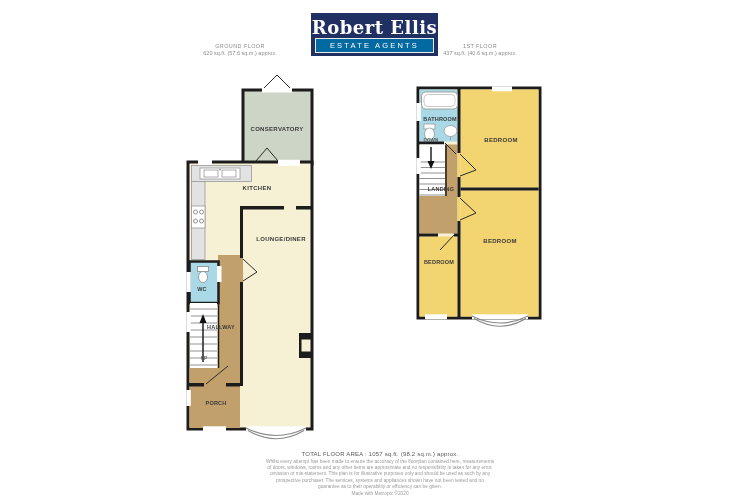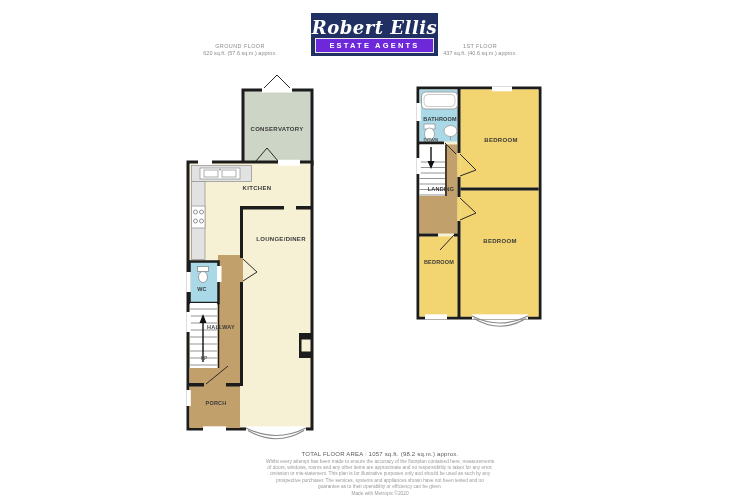--- a/index.html
+++ b/index.html
@@ -5,25 +5,25 @@
   html,body{margin:0;padding:0;background:#fff;}
   #stage{
     position:relative;width:750px;height:497px;background:#ffffff;
     outline:1px solid #dcdcdc;overflow:hidden;
     font-family:"Liberation Sans", sans-serif;
   }
   
   .logo{position:absolute;left:311px;top:13px;width:127px;height:43px;background:#203063;}
   .logo-script{
     position:absolute;left:0;right:0;top:1px;height:27px;display:flex;align-items:center;justify-content:center;
-    color:#ffffff;font-family:"DejaVu Serif", serif;font-style:italic;font-weight:bold;font-size:18px;letter-spacing:.5px;
+    color:#ffffff;font-family:"DejaVu Serif", serif;font-weight:bold;font-size:18px;letter-spacing:.5px;
   }
   .logo-band{
-    position:absolute;left:4px;right:4px;bottom:3px;height:13px;background:#6d28d9;border:1px solid #e8e8e8;
-    display:flex;align-items:center;justify-content:center;color:#fff;font-size:7.5px;letter-spacing:2.2px;font-weight:bold;
+    position:absolute;left:4px;right:4px;bottom:3px;height:13px;background:#0369a1;border:1px solid #e8e8e8;
+    display:flex;align-items:center;justify-content:center;color:#fff;font-size:7.5px;letter-spacing:2.2px;font-weight:normal;
   }
   
   .floor-header{position:absolute;transform:translateX(-50%);text-align:center;color:#8d8d8d;}
   .floor-header .t{font-size:5.5px;letter-spacing:.4px;}
   .floor-header .a{font-size:5.5px;margin-top:1px;}
   
   .rl{position:absolute;transform:translate(-50%,-50%);white-space:nowrap;color:#3a3a3a;font-weight:600;}
   .rl6{font-size:6px;letter-spacing:.3px;}
   .rl5{font-size:5.5px;letter-spacing:.2px;}
   .rl4{font-size:4.5px;letter-spacing:.2px;color:#555;}

